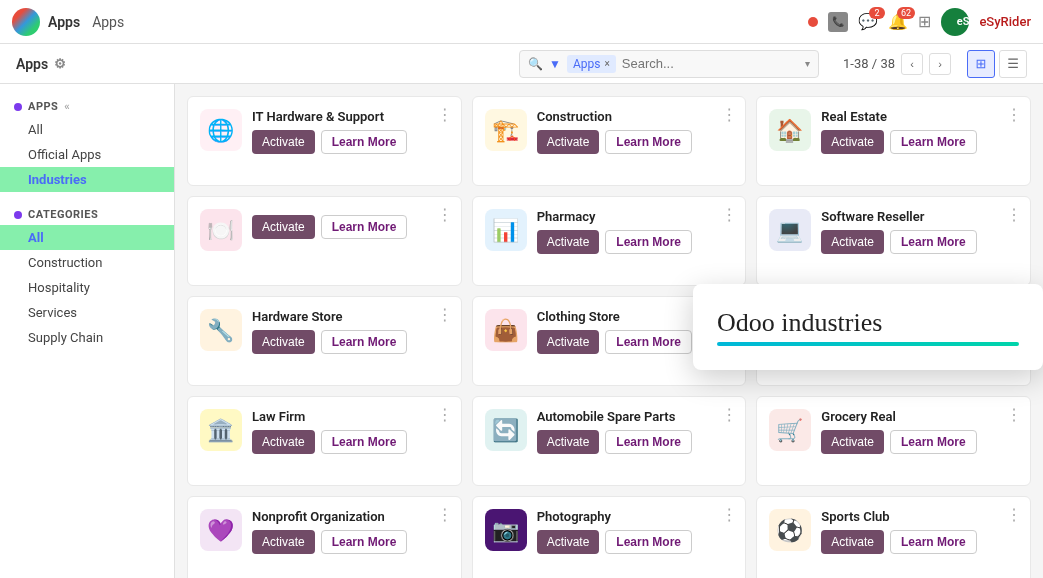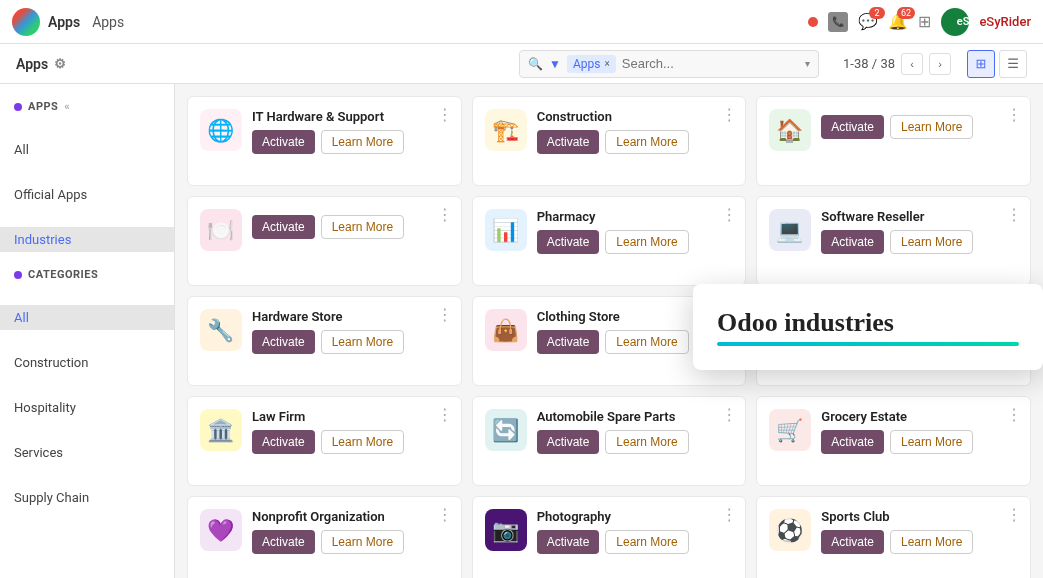--- a/index.html
+++ b/index.html
@@ -37,40 +37,40 @@
     .view-btn.active { background: #e8ecff; border-color: #4a6cf7; color: #4a6cf7; }
 
     
     .main { display: flex; height: calc(578px - 84px); }
     
     
     .sidebar { width: 175px; background: #fff; border-right: 1px solid #e0e0e0; padding: 12px 0; overflow-y: auto; flex-shrink: 0; }
     .sidebar-section { margin-bottom: 12px; }
     .sidebar-section-title { display: flex; align-items: center; gap: 6px; padding: 4px 14px; font-size: 11px; font-weight: 700; color: #555; text-transform: uppercase; letter-spacing: 0.5px; }
     .sidebar-dot { width: 8px; height: 8px; background: #7c3aed; border-radius: 50%; }
-    .sidebar-item { padding: 5px 14px; cursor: pointer; color: #444; font-size: 13px; border-radius: 0; display: flex; align-items: center; gap: 6px; margin-top: 20px; }
-    .sidebar-item.active { background: #e5e5e5; color: #4a6cf7; font-weight: 400; }
+    .sidebar-item { padding: 5px 28px; cursor: pointer; color: #444; font-size: 13px; border-radius: 0; display: flex; align-items: center; gap: 6px; }
+    .sidebar-item.active { background: #86efac; color: #4a6cf7; font-weight: 700; }
     .sidebar-collapse-btn { float: right; color: #aaa; font-size: 11px; cursor: pointer; }
 
     
     .content { flex: 1; overflow-y: auto; padding: 12px; background: #f5f5f5; }
     .apps-grid { display: grid; grid-template-columns: repeat(3, 1fr); gap: 10px; }
     .app-card { background: #fff; border: 1px solid #e8e8e8; border-radius: 6px; padding: 12px; position: relative; min-height: 90px; }
     .app-card-header { display: flex; align-items: flex-start; gap: 10px; margin-bottom: 8px; }
     .app-icon { width: 42px; height: 42px; border-radius: 8px; flex-shrink: 0; display: flex; align-items: center; justify-content: center; font-size: 22px; }
     .app-info { flex: 1; }
     .app-name { font-size: 13px; font-weight: 600; color: #222; margin-bottom: 2px; }
     .app-actions { display: flex; gap: 6px; margin-top: 6px; }
     .btn-activate { background: #714b67; color: #fff; border: none; border-radius: 4px; padding: 4px 10px; font-size: 12px; cursor: pointer; font-weight: 500; }
-    .btn-learn { background: #fff; color: #a16207; border: 1px solid #ccc; border-radius: 4px; padding: 4px 10px; font-size: 12px; cursor: pointer; }
+    .btn-learn { background: #fff; color: #701a75; border: 1px solid #ccc; border-radius: 4px; padding: 4px 10px; font-size: 12px; cursor: pointer; font-weight: bold; }
     .app-more-btn { position: absolute; top: 8px; right: 8px; color: #aaa; font-size: 16px; cursor: pointer; background: none; border: none; }
 
     
     .odoo-overlay { position: absolute; right: 0; top: 200px; width: 350px; background: #fff; border-radius: 8px; box-shadow: 0 8px 30px rgba(0,0,0,0.2); padding: 24px; z-index: 100; }
-    .odoo-overlay-text { font-family: 'Comic Sans MS', cursive; font-size: 26px; font-weight: 700; color: #222; position: relative; display: inline-block; }
+    .odoo-overlay-text { font-family: 'Comic Sans MS', cursive; font-size: 26px; font-weight: 400; color: #222; position: relative; display: inline-block; }
     .odoo-overlay-underline { height: 4px; background: linear-gradient(90deg, #00b8d9, #00d4aa); border-radius: 2px; margin-top: 4px; width: 100%; }
 
     .scrollbar-thin::-webkit-scrollbar { width: 6px; }
     .scrollbar-thin::-webkit-scrollbar-track { background: #f1f1f1; }
     .scrollbar-thin::-webkit-scrollbar-thumb { background: #ccc; border-radius: 3px; }
   </style>
 </head>
 <body>
 
 <div class="topbar">
@@ -194,20 +194,21 @@
           <button class="btn-learn">Learn More</button>
         </div>
       </div>
     </div>
   </div>
         <div class="app-card">
     <button class="app-more-btn">⋮</button>
     <div class="app-card-header">
       <div class="app-icon" style="background:#e8f5e9; font-size:22px;">🏠</div>
       <div class="app-info">
+        <div class="app-name">Real Estate</div>
         <div class="app-actions">
           <button class="btn-activate">Activate</button>
           <button class="btn-learn">Learn More</button>
         </div>
       </div>
     </div>
   </div>
         <div class="app-card">
     <button class="app-more-btn">⋮</button>
     <div class="app-card-header">
@@ -309,21 +310,21 @@
           <button class="btn-learn">Learn More</button>
         </div>
       </div>
     </div>
   </div>
         <div class="app-card">
     <button class="app-more-btn">⋮</button>
     <div class="app-card-header">
       <div class="app-icon" style="background:#fbe9e7; font-size:22px;">🛒</div>
       <div class="app-info">
-        <div class="app-name">Grocery Estate</div>
+        <div class="app-name">Grocery Real</div>
         <div class="app-actions">
           <button class="btn-activate">Activate</button>
           <button class="btn-learn">Learn More</button>
         </div>
       </div>
     </div>
   </div>
         <div class="app-card">
     <button class="app-more-btn">⋮</button>
     <div class="app-card-header">

